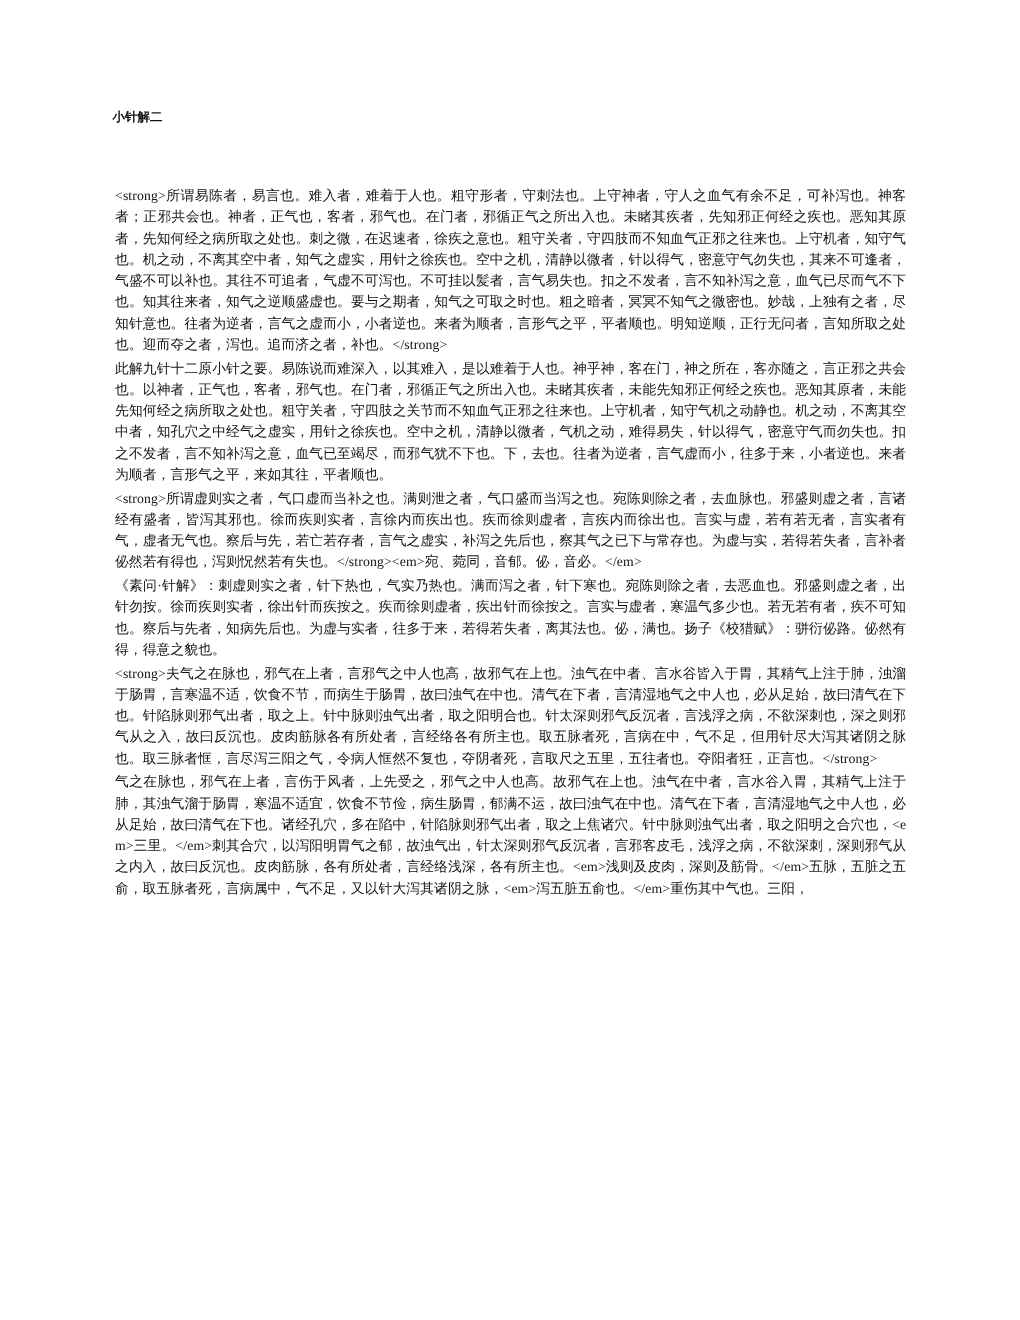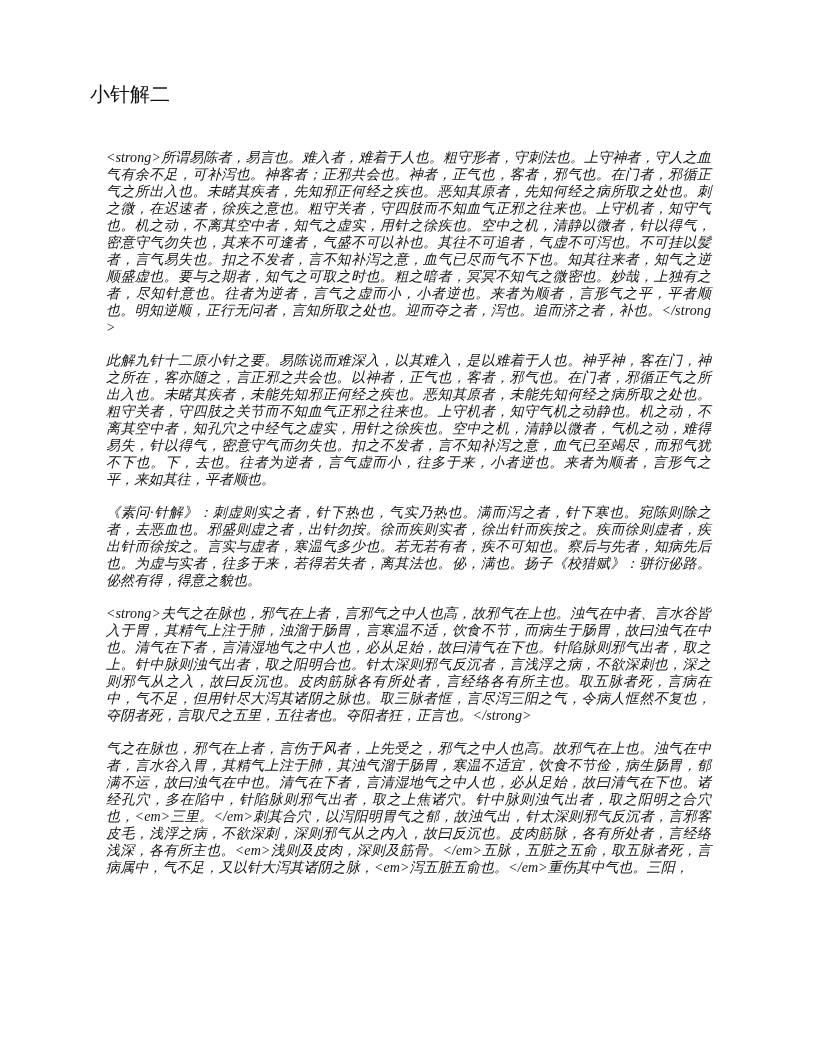--- a/index.html
+++ b/index.html
@@ -12,44 +12,44 @@
     height: 1056px;
     margin: 0 auto;
     background: #ffffff;
     box-sizing: border-box;
     padding: 86px 89px 0 90px;
     overflow: hidden;
     font-family: "Liberation Serif", "DejaVu Serif", serif;
     color: #111111;
   }
   .doc-title {
-    font-size: 20px;
-    font-weight: normal;
+    font-size: 10px;
+    font-weight: bold;
     line-height: 17px;
     margin: 0 0 46px 0;
     color: #111111;
   }
   .doc-body p {
-    margin: 16px;
+    margin: 2px;
     padding: 0;
-    font-size: 14px;
+    font-size: 11px;
     line-height: 17px;
     text-align: justify;
     word-break: break-all;
     letter-spacing: 0.1px;
     color: #111111;
-    font-style: italic;
   }
 </style>
 </head>
 <body>
 
 <div class="page">
   <h2 class="doc-title">小针解二</h2>
 
   <div class="doc-body">
     <p>&lt;strong&gt;所谓易陈者，易言也。难入者，难着于人也。粗守形者，守刺法也。上守神者，守人之血气有余不足，可补泻也。神客者；正邪共会也。神者，正气也，客者，邪气也。在门者，邪循正气之所出入也。未睹其疾者，先知邪正何经之疾也。恶知其原者，先知何经之病所取之处也。刺之微，在迟速者，徐疾之意也。粗守关者，守四肢而不知血气正邪之往来也。上守机者，知守气也。机之动，不离其空中者，知气之虚实，用针之徐疾也。空中之机，清静以微者，针以得气，密意守气勿失也，其来不可逢者，气盛不可以补也。其往不可追者，气虚不可泻也。不可挂以髪者，言气易失也。扣之不发者，言不知补泻之意，血气已尽而气不下也。知其往来者，知气之逆顺盛虚也。要与之期者，知气之可取之时也。粗之暗者，冥冥不知气之微密也。妙哉，上独有之者，尽知针意也。往者为逆者，言气之虚而小，小者逆也。来者为顺者，言形气之平，平者顺也。明知逆顺，正行无问者，言知所取之处也。迎而夺之者，泻也。追而济之者，补也。&lt;/strong&gt;</p>
     <p>此解九针十二原小针之要。易陈说而难深入，以其难入，是以难着于人也。神乎神，客在门，神之所在，客亦随之，言正邪之共会也。以神者，正气也，客者，邪气也。在门者，邪循正气之所出入也。未睹其疾者，未能先知邪正何经之疾也。恶知其原者，未能先知何经之病所取之处也。粗守关者，守四肢之关节而不知血气正邪之往来也。上守机者，知守气机之动静也。机之动，不离其空中者，知孔穴之中经气之虚实，用针之徐疾也。空中之机，清静以微者，气机之动，难得易失，针以得气，密意守气而勿失也。扣之不发者，言不知补泻之意，血气已至竭尽，而邪气犹不下也。下，去也。往者为逆者，言气虚而小，往多于来，小者逆也。来者为顺者，言形气之平，来如其往，平者顺也。</p>
+    <p>&lt;strong&gt;所谓虚则实之者，气口虚而当补之也。满则泄之者，气口盛而当泻之也。宛陈则除之者，去血脉也。邪盛则虚之者，言诸经有盛者，皆泻其邪也。徐而疾则实者，言徐内而疾出也。疾而徐则虚者，言疾内而徐出也。言实与虚，若有若无者，言实者有气，虚者无气也。察后与先，若亡若存者，言气之虚实，补泻之先后也，察其气之已下与常存也。为虚与实，若得若失者，言补者佖然若有得也，泻则怳然若有失也。&lt;/strong&gt;&lt;em&gt;宛、菀同，音郁。佖，音必。&lt;/em&gt;</p>
     <p>《素问·针解》：刺虚则实之者，针下热也，气实乃热也。满而泻之者，针下寒也。宛陈则除之者，去恶血也。邪盛则虚之者，出针勿按。徐而疾则实者，徐出针而疾按之。疾而徐则虚者，疾出针而徐按之。言实与虚者，寒温气多少也。若无若有者，疾不可知也。察后与先者，知病先后也。为虚与实者，往多于来，若得若失者，离其法也。佖，满也。扬子《校猎赋》：骈衍佖路。佖然有得，得意之貌也。</p>
     <p>&lt;strong&gt;夫气之在脉也，邪气在上者，言邪气之中人也高，故邪气在上也。浊气在中者、言水谷皆入于胃，其精气上注于肺，浊溜于肠胃，言寒温不适，饮食不节，而病生于肠胃，故曰浊气在中也。清气在下者，言清湿地气之中人也，必从足始，故曰清气在下也。针陷脉则邪气出者，取之上。针中脉则浊气出者，取之阳明合也。针太深则邪气反沉者，言浅浮之病，不欲深刺也，深之则邪气从之入，故曰反沉也。皮肉筋脉各有所处者，言经络各有所主也。取五脉者死，言病在中，气不足，但用针尽大泻其诸阴之脉也。取三脉者恇，言尽泻三阳之气，令病人恇然不复也，夺阴者死，言取尺之五里，五往者也。夺阳者狂，正言也。&lt;/strong&gt;</p>
     <p>气之在脉也，邪气在上者，言伤于风者，上先受之，邪气之中人也高。故邪气在上也。浊气在中者，言水谷入胃，其精气上注于肺，其浊气溜于肠胃，寒温不适宜，饮食不节俭，病生肠胃，郁满不运，故曰浊气在中也。清气在下者，言清湿地气之中人也，必从足始，故曰清气在下也。诸经孔穴，多在陷中，针陷脉则邪气出者，取之上焦诸穴。针中脉则浊气出者，取之阳明之合穴也，&lt;em&gt;三里。&lt;/em&gt;刺其合穴，以泻阳明胃气之郁，故浊气出，针太深则邪气反沉者，言邪客皮毛，浅浮之病，不欲深刺，深则邪气从之内入，故曰反沉也。皮肉筋脉，各有所处者，言经络浅深，各有所主也。&lt;em&gt;浅则及皮肉，深则及筋骨。&lt;/em&gt;五脉，五脏之五俞，取五脉者死，言病属中，气不足，又以针大泻其诸阴之脉，&lt;em&gt;泻五脏五俞也。&lt;/em&gt;重伤其中气也。三阳，</p>
   </div>
 </div>
 
 </body></html>

